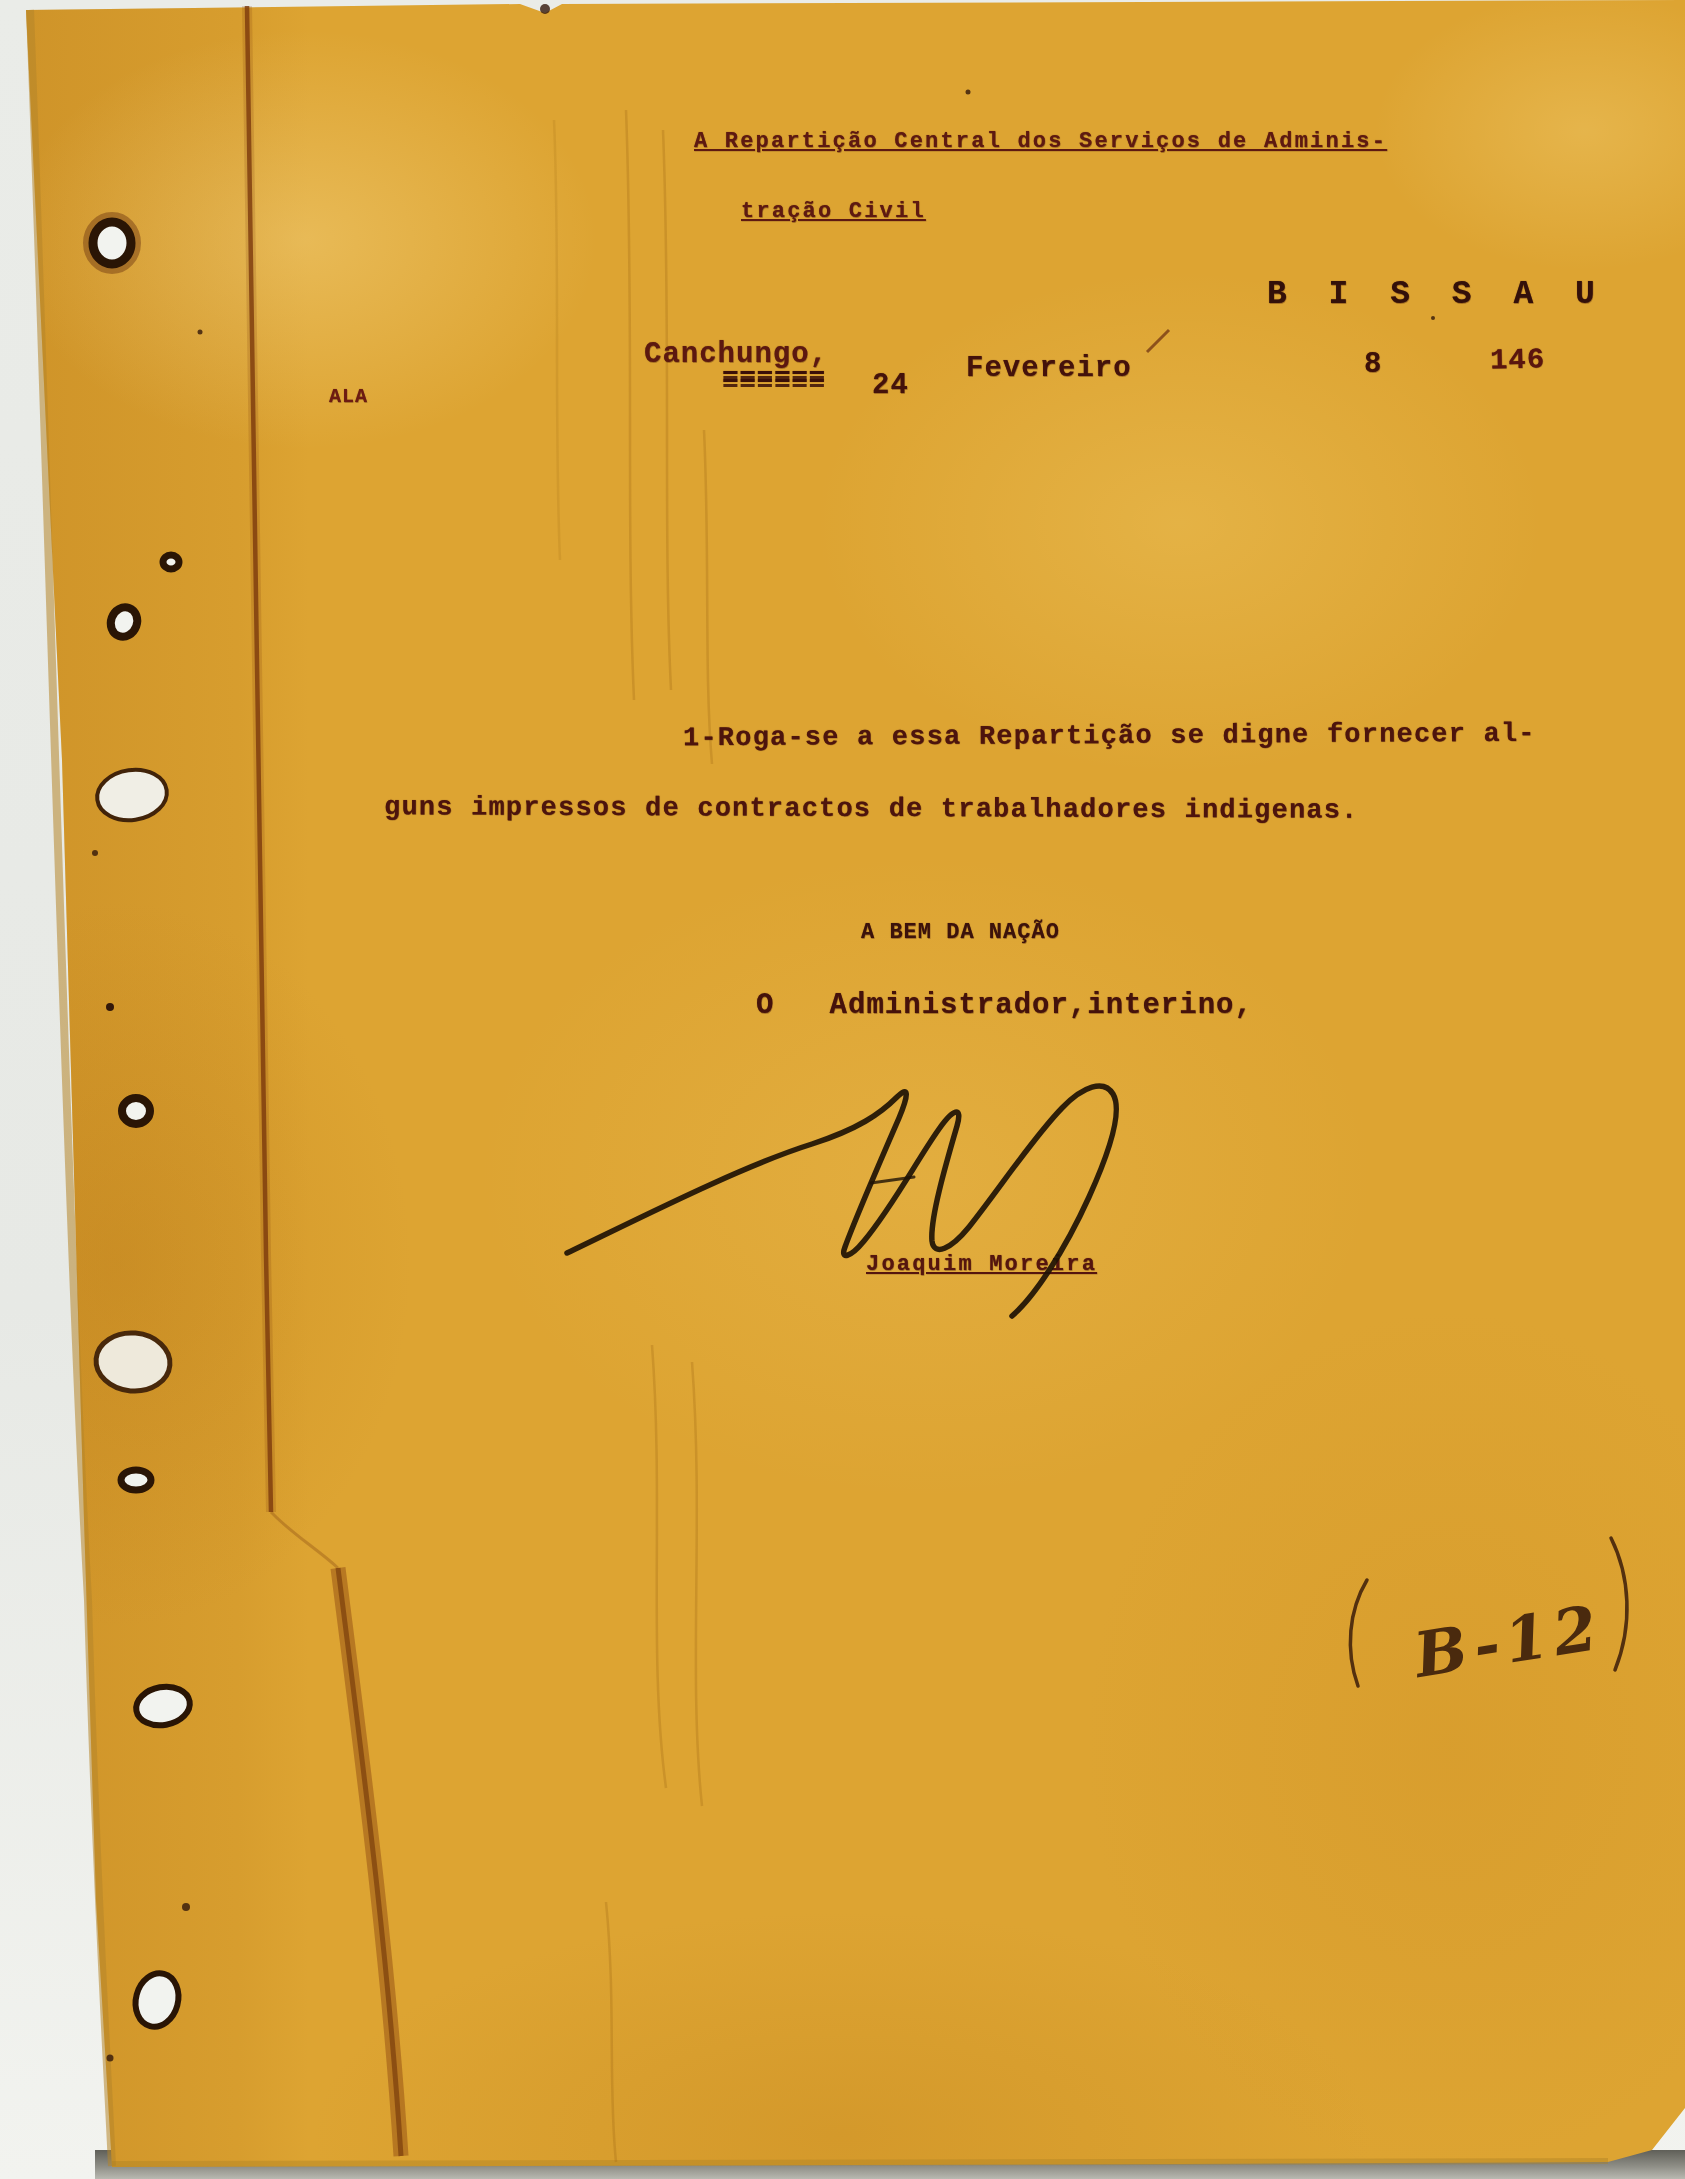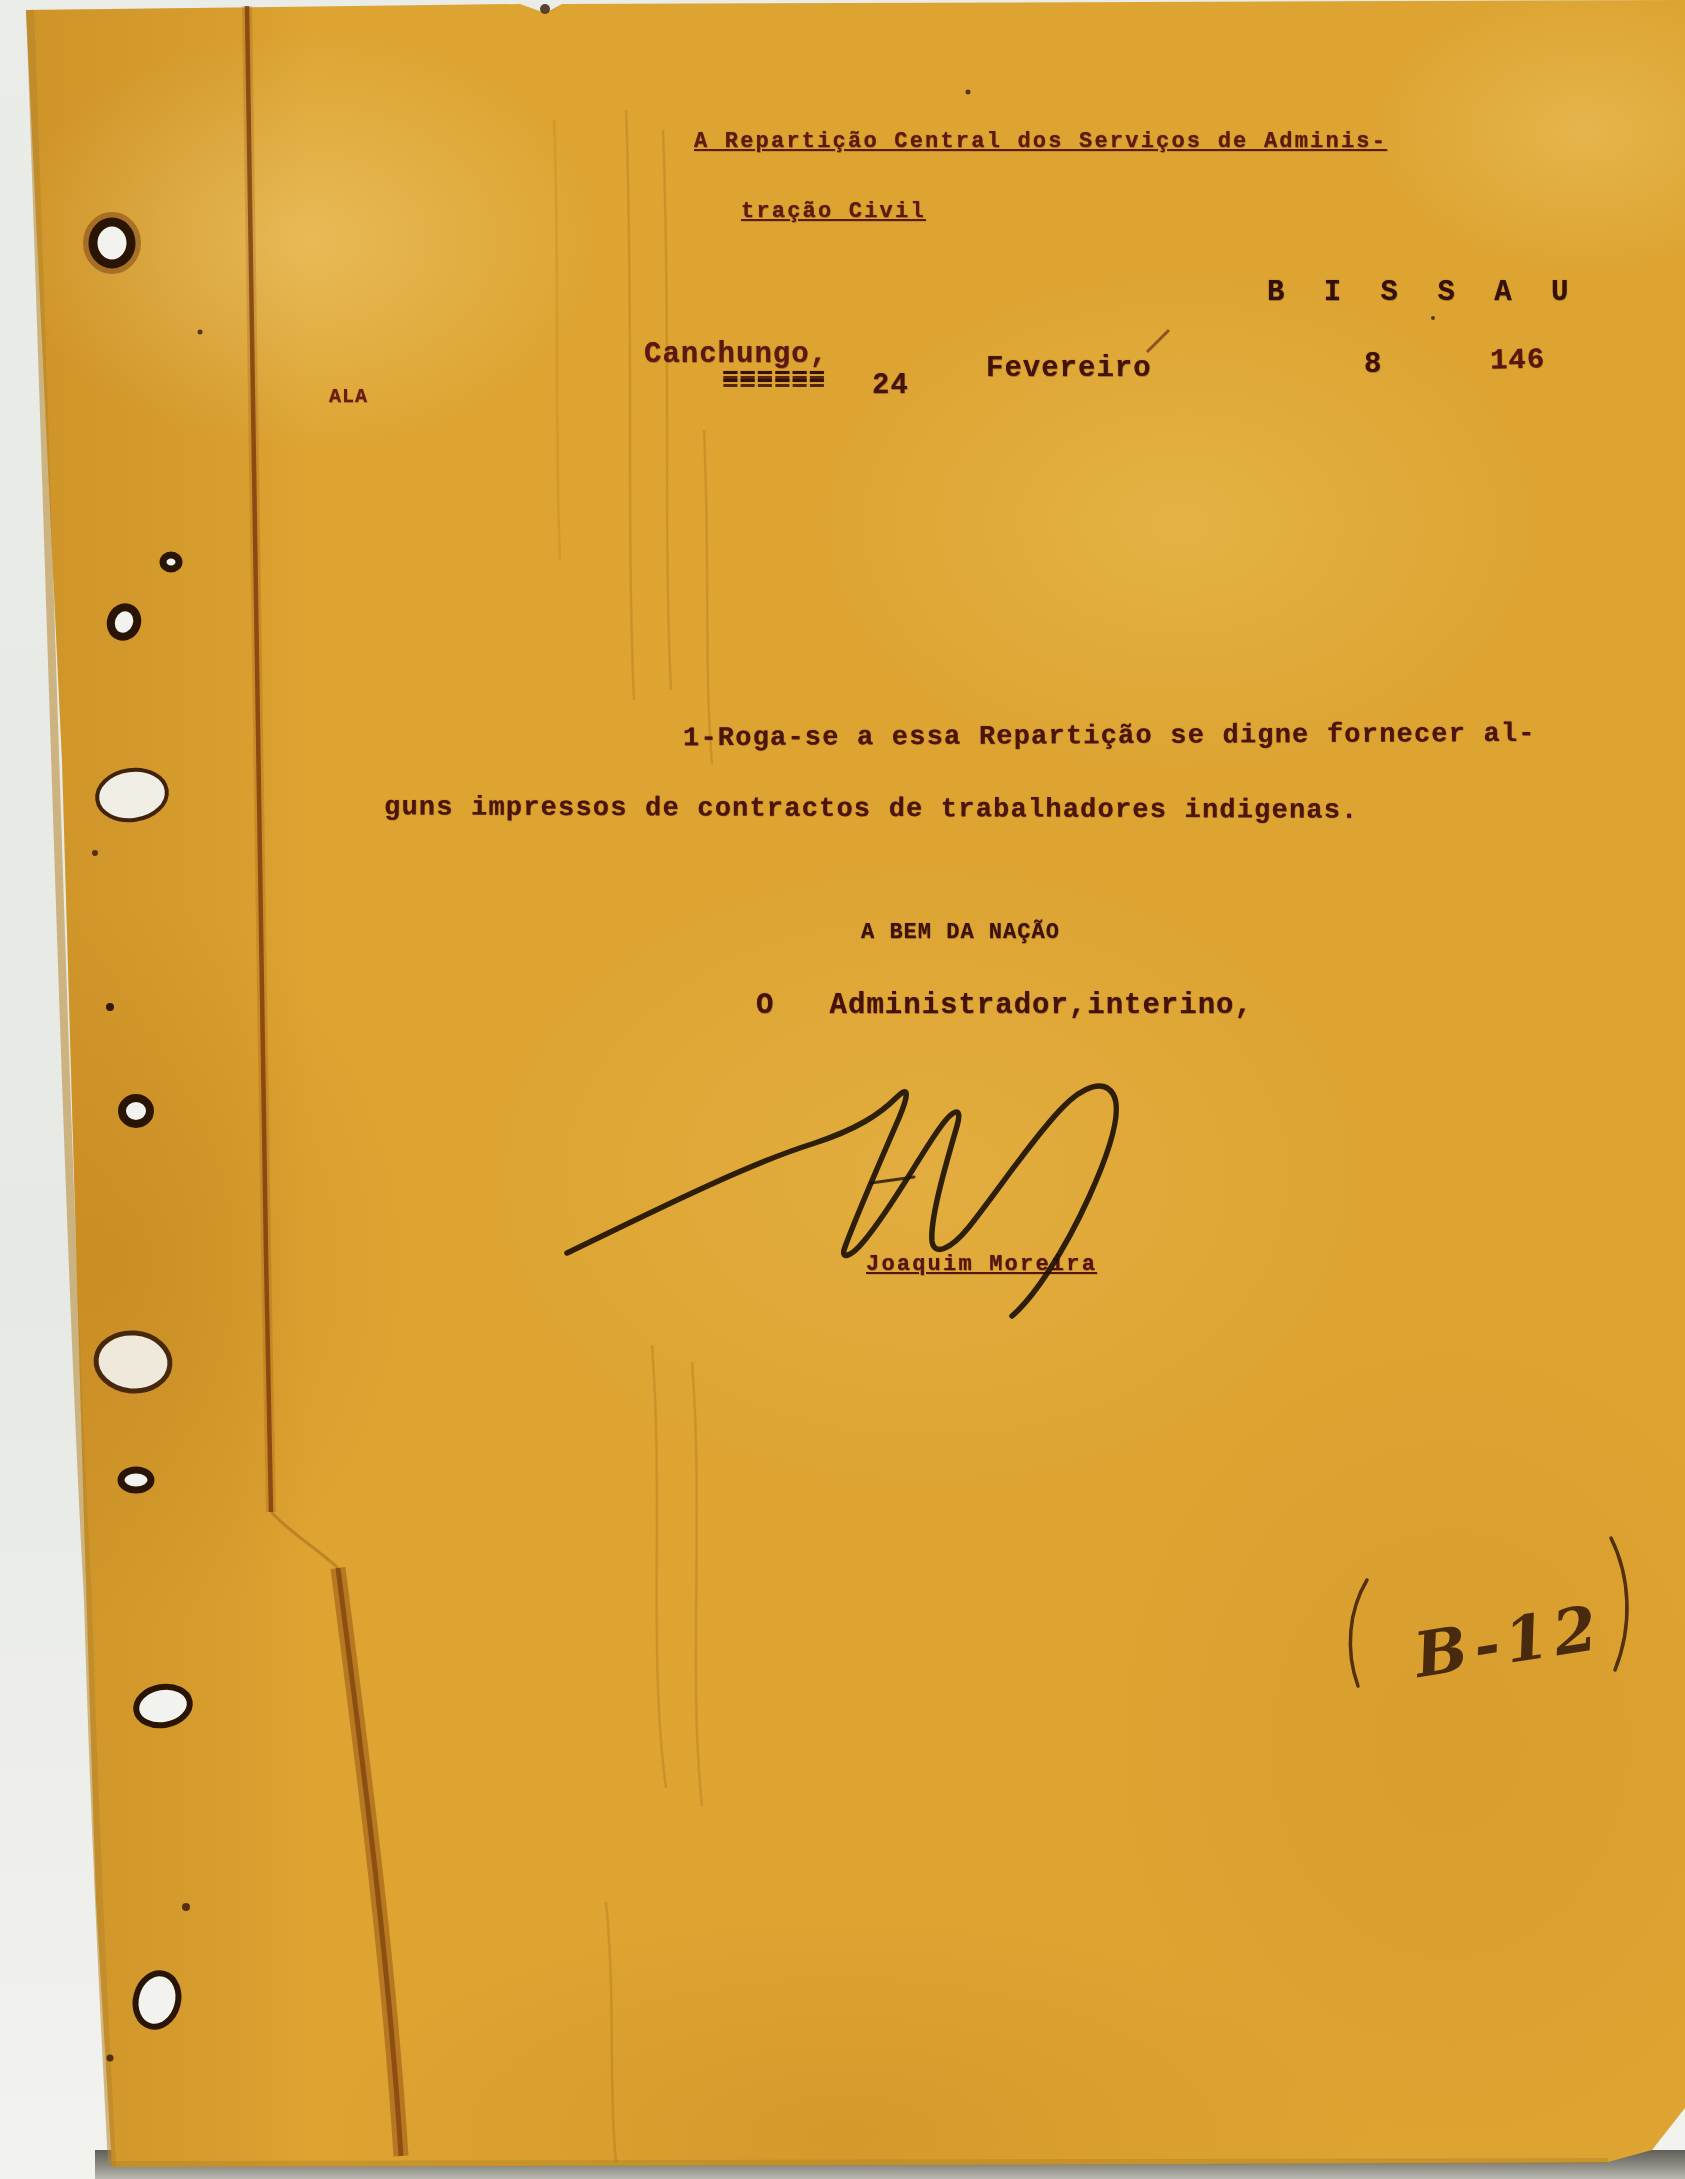--- a/index.html
+++ b/index.html
@@ -35,26 +35,26 @@
     font-weight:bold;color:#4d140d;white-space:pre;line-height:1.1;
     text-shadow:0 0 1px rgba(61,16,9,.55),.5px .5px 0 rgba(61,16,9,.30);
   }
   .sz-h{font-size:22px;letter-spacing:2.2px;text-decoration:underline;}
   .sz-d{font-size:29px;letter-spacing:1px;}
   .sz-b{font-size:27px;letter-spacing:1.2px;}
   .sz-m{font-size:22px;letter-spacing:1px;}
   .sz-s{font-size:20px;letter-spacing:1px;}
   #line-recipient-1{left:694px;top:130px;color:#5e1911;}
   #line-recipient-2{left:741px;top:200px;color:#5e1911;}
-  #line-city{left:1267px;top:277px;font-size:29px;letter-spacing:11px;color:#33100a;}
+  #line-city{left:1267px;top:277px;font-size:33px;letter-spacing:11px;color:#33100a;}
   #line-place{left:644px;top:339px;color:#5c1810;}
   #line-underline{left:722px;top:364px;font-size:28px;letter-spacing:.5px;color:#3a0f08;
     text-shadow:0 5px 0 rgba(58,15,8,.85),0 0 1px rgba(58,15,8,.6);}
   #line-day{left:872px;top:370px;color:#44120b;}
-  #line-month{left:986px;top:353px;color:#44120b;}
+  #line-month{left:966px;top:353px;color:#44120b;}
   #line-hour{left:1364px;top:349px;color:#3c1009;}
   #line-number{left:1490px;top:345px;color:#5a150e;transform:rotate(-1.2deg);}
   #line-margin-note{left:329px;top:386px;color:#6d1b12;}
   #line-body-1{left:683px;top:722px;transform:rotate(-.3deg);}
   #line-body-2{left:384px;top:795px;transform:rotate(.2deg);}
   #line-motto{left:861px;top:921px;color:#3c120b;}
   #line-role{left:756px;top:990px;color:#45120b;}
   #line-name{left:866px;top:1253px;color:#55150e;}
 </style>
 </head>

